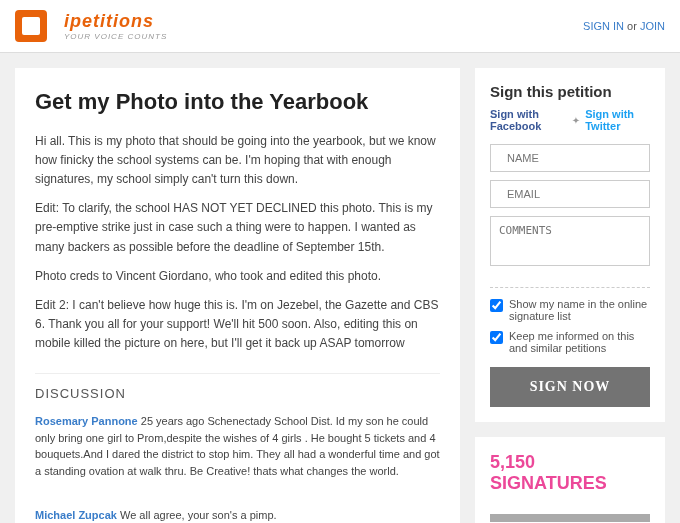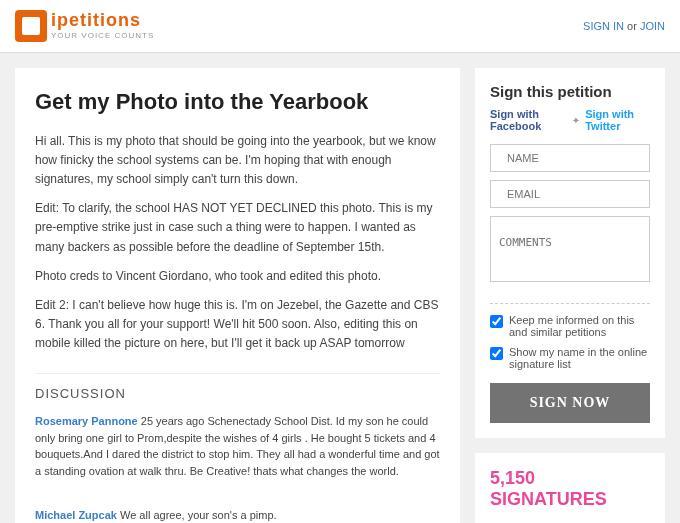--- a/index.html
+++ b/index.html
@@ -2,21 +2,21 @@
 <html><head>
   <meta charset="utf-8">
   <style>
     * { box-sizing: border-box; margin: 0; padding: 0; }
     body { font-family: Arial, sans-serif; font-size: 13px; color: #333; background: #f0f0f0; }
 
     .page-wrapper { width: 680px; min-height: 523px; background: #f0f0f0; }
 
     
     .header { background: #fff; padding: 10px 15px; display: flex; align-items: center; justify-content: space-between; border-bottom: 1px solid #ddd; }
-    .logo-area { display: flex; align-items: flex-start; gap: 4px; }
+    .logo-area { display: flex; align-items: center; gap: 17px; font-style: italic; }
     .logo-icon { width: 32px; height: 32px; background: #e8620a; border-radius: 4px; display: flex; align-items: center; justify-content: center; }
     .logo-icon-inner { width: 18px; height: 18px; background: #fff; border-radius: 2px; }
     .logo-text { display: flex; flex-direction: column; }
     .logo-name { color: #e8620a; font-size: 18px; font-weight: bold; letter-spacing: 1px; }
     .logo-tagline { font-size: 8px; color: #999; letter-spacing: 1px; text-transform: uppercase; }
     .sign-in-link { font-size: 11px; color: #3a7dc9; }
     .sign-in-link a { color: #3a7dc9; text-decoration: none; }
     .sign-in-link span { color: #555; }
 
     
@@ -54,21 +54,21 @@
     .checkbox-row input { margin-top: 1px; flex-shrink: 0; }
 
     .sign-now-btn { width: 100%; background: #737373; color: #fff; border: none; padding: 12px; font-size: 14px; font-weight: bold; cursor: pointer; letter-spacing: 1px; margin-top: 5px; font-family: Liberation Serif, serif; }
 
     .signatures-box { background: #fff; padding: 15px; margin-bottom: 15px; }
     .sig-count { font-size: 18px; font-weight: bold; color: #ec4899; margin-bottom: 20px; }
     .sig-bar-bg { background: #ddd; height: 8px; width: 100%; margin-bottom: 4px; }
     .sig-bar-fill { background: #aaa; height: 8px; width: 100%; }
     .sig-goal { font-size: 10px; color: #999; text-align: right; text-decoration: underline; }
 
-    .comments-field { width: 100%; border: 1px solid #ccc; padding: 19px 8px; font-size: 11px; color: #aaa; margin-bottom: 8px; outline: none; min-height: 50px; resize: none; }
+    .comments-field { width: 100%; border: 1px solid #ccc; padding: 7px 8px; font-size: 11px; color: #aaa; margin-bottom: 8px; outline: none; min-height: 50px; resize: none; }
 
     
     .dotted-sep { border: none; border-top: 1px dashed #ccc; margin: 10px 0; }
   </style>
 </head>
 <body>
 
 <div class="page-wrapper">
 
   <div class="header">
@@ -124,26 +124,26 @@
         </div>
 
         <input type="text" class="form-field" placeholder="NAME" style="">
         <input type="email" class="form-field" placeholder="EMAIL" style="">
         <textarea class="comments-field" placeholder="COMMENTS" style=""></textarea>
 
         <hr class="dotted-sep">
 
         <div class="checkbox-row">
           <input type="checkbox" checked="" style="">
-          <label>Keep me informed on this and similar petitions</label>
+          <label>Show my name in the online signature list</label>
         </div>
 
         <div class="checkbox-row">
           <input type="checkbox" checked="" style="">
-          <label>Show my name in the online signature list</label>
+          <label>Keep me informed on this and similar petitions</label>
         </div>
 
         <button class="sign-now-btn">SIGN NOW</button>
       </div>
 
       <div class="signatures-box">
         <div class="sig-count">5,150 SIGNATURES</div>
         <div class="sig-bar-bg">
           <div class="sig-bar-fill"></div>
         </div>

